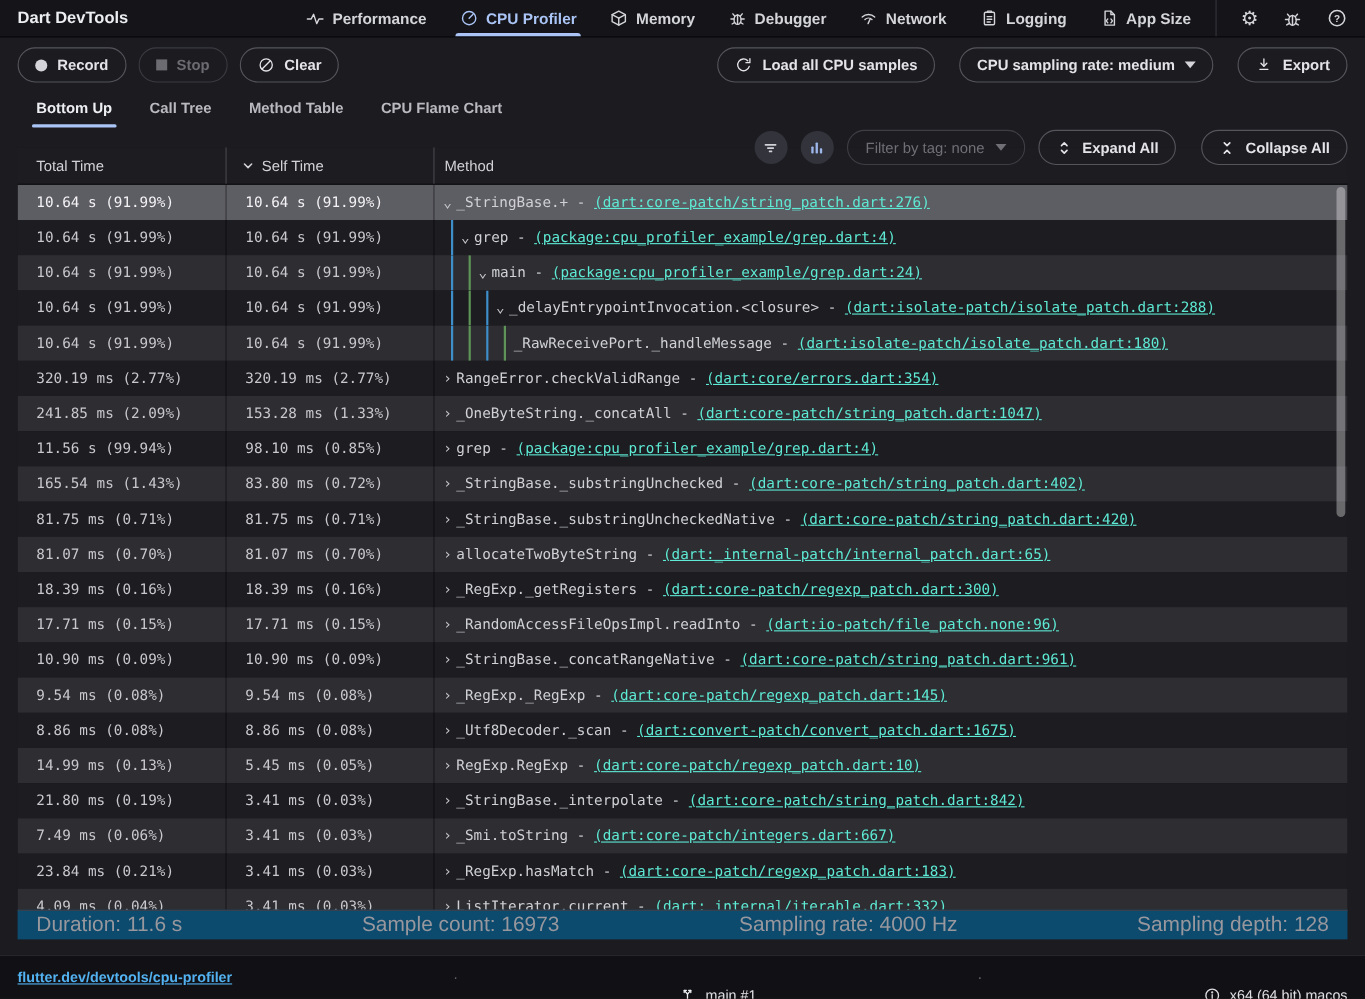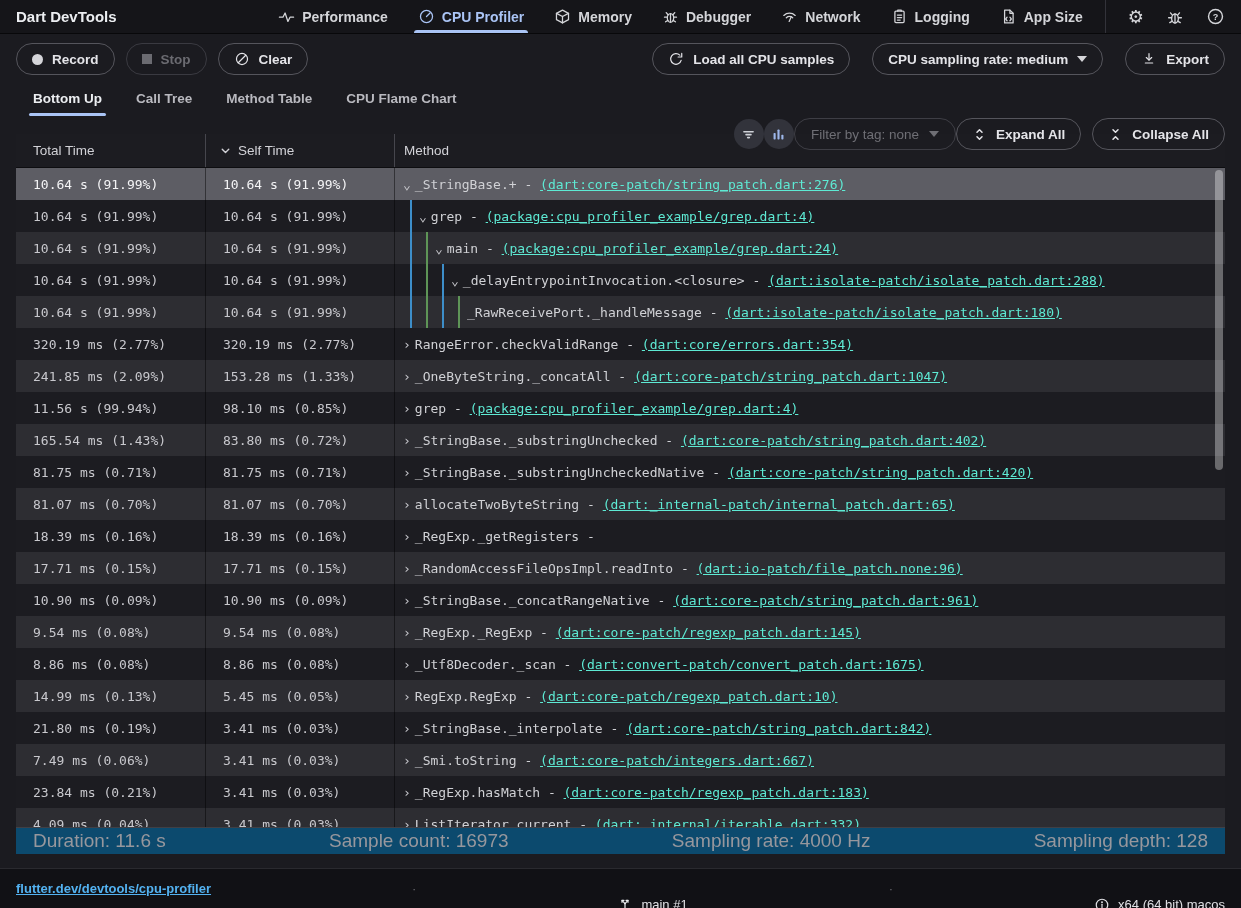--- a/index.html
+++ b/index.html
@@ -42,21 +42,21 @@
   .stop-sq { width:10px; height:10px; background:#6b6b71; }
   .caret-down { width:0; height:0; border-left:5px solid transparent; border-right:5px solid transparent; border-top:6px solid #d5d5d9; }
   .caret-down.dim { border-top-color:#6f6f75; }
 
   
   .subtab-row { margin-top:16px; height:36px; display:flex; align-items:flex-start;flex-direction:column; }
   .subtabs { display:flex; gap:34px; padding-left:17px; }
   .subtab { position:relative; font-size:13.5px; font-weight:600; color:#b9b9bf; padding-bottom:12px; cursor:pointer; }
   .subtab.selected { color:#eceef1; }
   .subtab.selected::after { content:""; position:absolute; left:-4px; right:-4px; bottom:2px; height:3px; background:#aac4f5; border-radius:2px; }
-  .subtab-right { margin-left:auto; display:flex; align-items:center; gap:0; }
+  .subtab-right { margin-left:auto; display:flex; align-items:center; gap:12px; }
   .icon-circle-btn { width:30px; height:30px; border-radius:50%; background:#32333b; border:none; display:flex; align-items:center; justify-content:center; color:#cfd2d8; cursor:pointer; }
   .icon-circle-btn.chart { color:#9db7ea; }
   .pill-dim { height:32px; border:1px solid #3e3e45; border-radius:16px; background:transparent; display:inline-flex; align-items:center; gap:10px; padding:0 16px; color:#6f6f75; font-size:13.5px; cursor:pointer; font-family:"Liberation Sans",sans-serif; }
 
   
   .table { margin-top:7px; }
   .thead { display:flex; height:34px; background:#1c1c21; border-bottom:1px solid #0d0d10; }
   .th { display:flex; align-items:center; font-size:13.5px; color:#d2d2d7; }
   .th.col-total { width:190px; padding-left:17px; border-right:1px solid #46464d; }
   .th.col-self  { width:189px; padding-left:13px; border-right:1px solid #46464d; gap:6px; }
@@ -446,20 +446,21 @@
           </div>
   </div>
 
   <div class="tr dark">
     <div class="td c-total">18.39 ms (0.16%)</div>
     <div class="td c-self">18.39 ms (0.16%)</div>
     <div class="td c-method">
             <span class="chev">›</span>
             <span class="mname">_RegExp._getRegisters</span>
             <span class="msep"> - </span>
+            <a class="mlink">(dart:core-patch/regexp_patch.dart:300)</a>
           </div>
   </div>
 
   <div class="tr light">
     <div class="td c-total">17.71 ms (0.15%)</div>
     <div class="td c-self">17.71 ms (0.15%)</div>
     <div class="td c-method">
             <span class="chev">›</span>
             <span class="mname">_RandomAccessFileOpsImpl.readInto</span>
             <span class="msep"> - </span>

